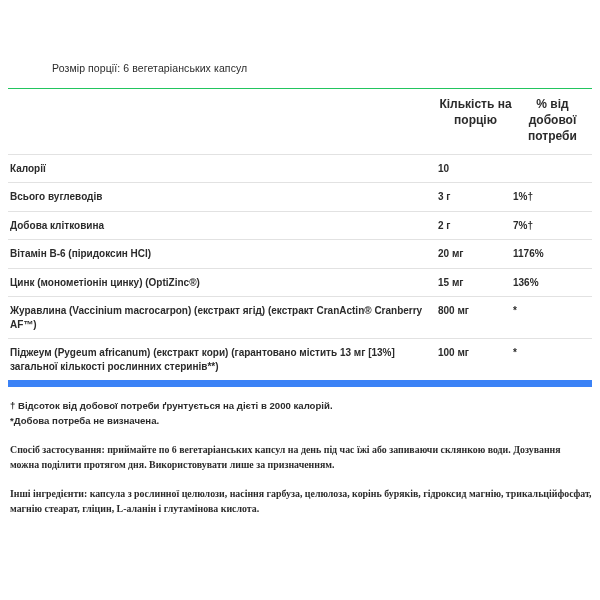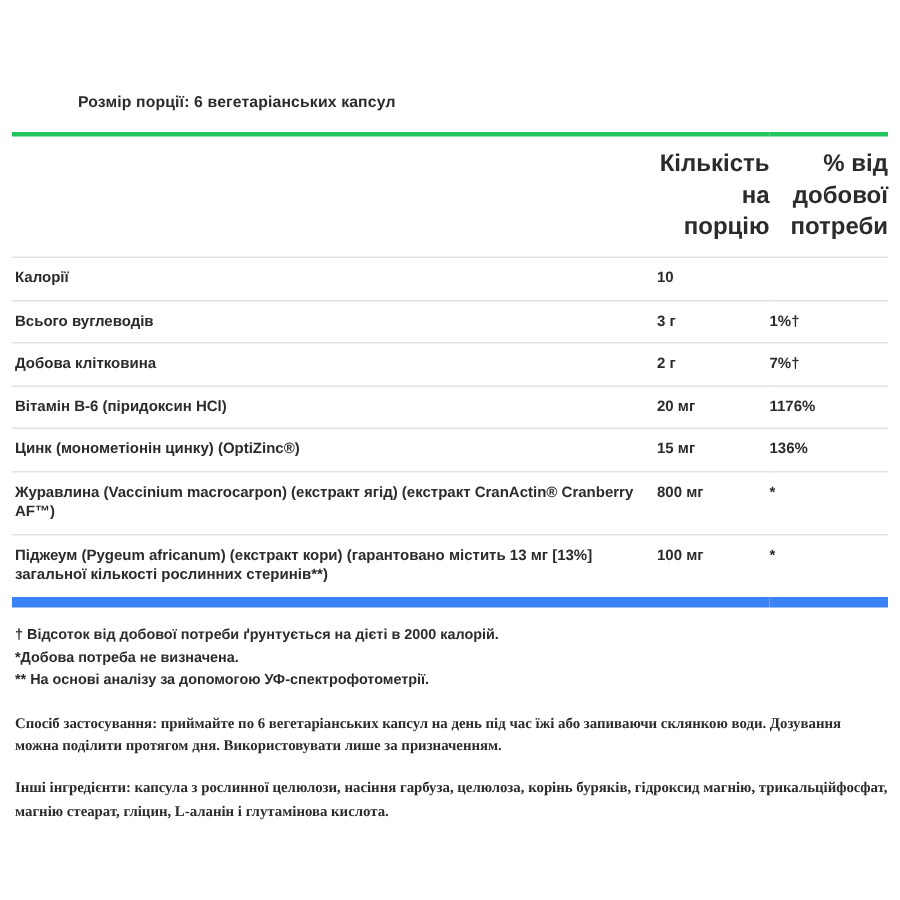--- a/index.html
+++ b/index.html
@@ -22,46 +22,46 @@
     box-sizing: border-box;
     padding: 0 8px;
     position: relative;
   }
 
   .serving-block {
     padding-top: 62px;
   }
   .serving-line {
     font-size: 10.5px;
-    font-weight: 700;
+    font-weight: 400;
     letter-spacing: 0.1px;
     color: #2b2b2b;
     line-height: 1.25;
     margin: 0 0 13px 0;
     padding-left: 44px;
   }
 
   
   .nutri-table {
     width: 584px;
     border-collapse: collapse;
     table-layout: fixed;
     margin-top: 0px;
   }
   .nutri-table col.c-name  { width: 430px; }
   .nutri-table col.c-amt   { width: 75px;  }
   .nutri-table col.c-dv    { width: 79px;  }
 
   .nutri-table thead th {
-    border-top: 3px solid #22c55e;
+    border-top: 1px solid #22c55e;
     border-bottom: 1px solid #e2e2e2;
     padding: 8px 0 9px 0;
-    text-align: right;
+    text-align: center;
     vertical-align: top;
-    font-size: 16px;
+    font-size: 12px;
     font-weight: 700;
     line-height: 1.32;
     color: #2b2b2b;
   }
   .nutri-table thead th.h-name { padding-left: 2px; }
 
   .nutri-table tbody td {
     border-bottom: 1px solid #e2e2e2;
     padding: 7px 0 7px 0;
     font-size: 10px;
@@ -162,21 +162,20 @@
         <td class="t-name">Піджеум (Pygeum africanum) (екстракт кори) (гарантовано містить 13 мг [13%] загальної кількості рослинних стеринів**)</td>
         <td class="t-amt">100 мг</td>
         <td class="t-dv star">*</td>
       </tr>
     </tbody>
   </table>
 
   <div class="footnotes">
     <p class="footnote">† Відсоток від добової потреби ґрунтується на дієті в 2000 калорій.</p>
     <p class="footnote">*Добова потреба не визначена.</p>
-    <p class="footnote">** На основі аналізу за допомогою УФ-спектрофотометрії.</p>
   </div>
 
   <div class="paragraphs">
     <p class="para">Спосіб застосування: приймайте по 6 вегетаріанських капсул на день під час їжі або запиваючи склянкою води. Дозування можна поділити протягом дня. Використовувати лише за призначенням.</p>
     <p class="para">Інші інгредієнти: капсула з рослинної целюлози, насіння гарбуза, целюлоза, корінь буряків, гідроксид магнію, трикальційфосфат, магнію стеарат, гліцин, L-аланін і глутамінова кислота.</p>
 
   </div>
 
 </div>
 

